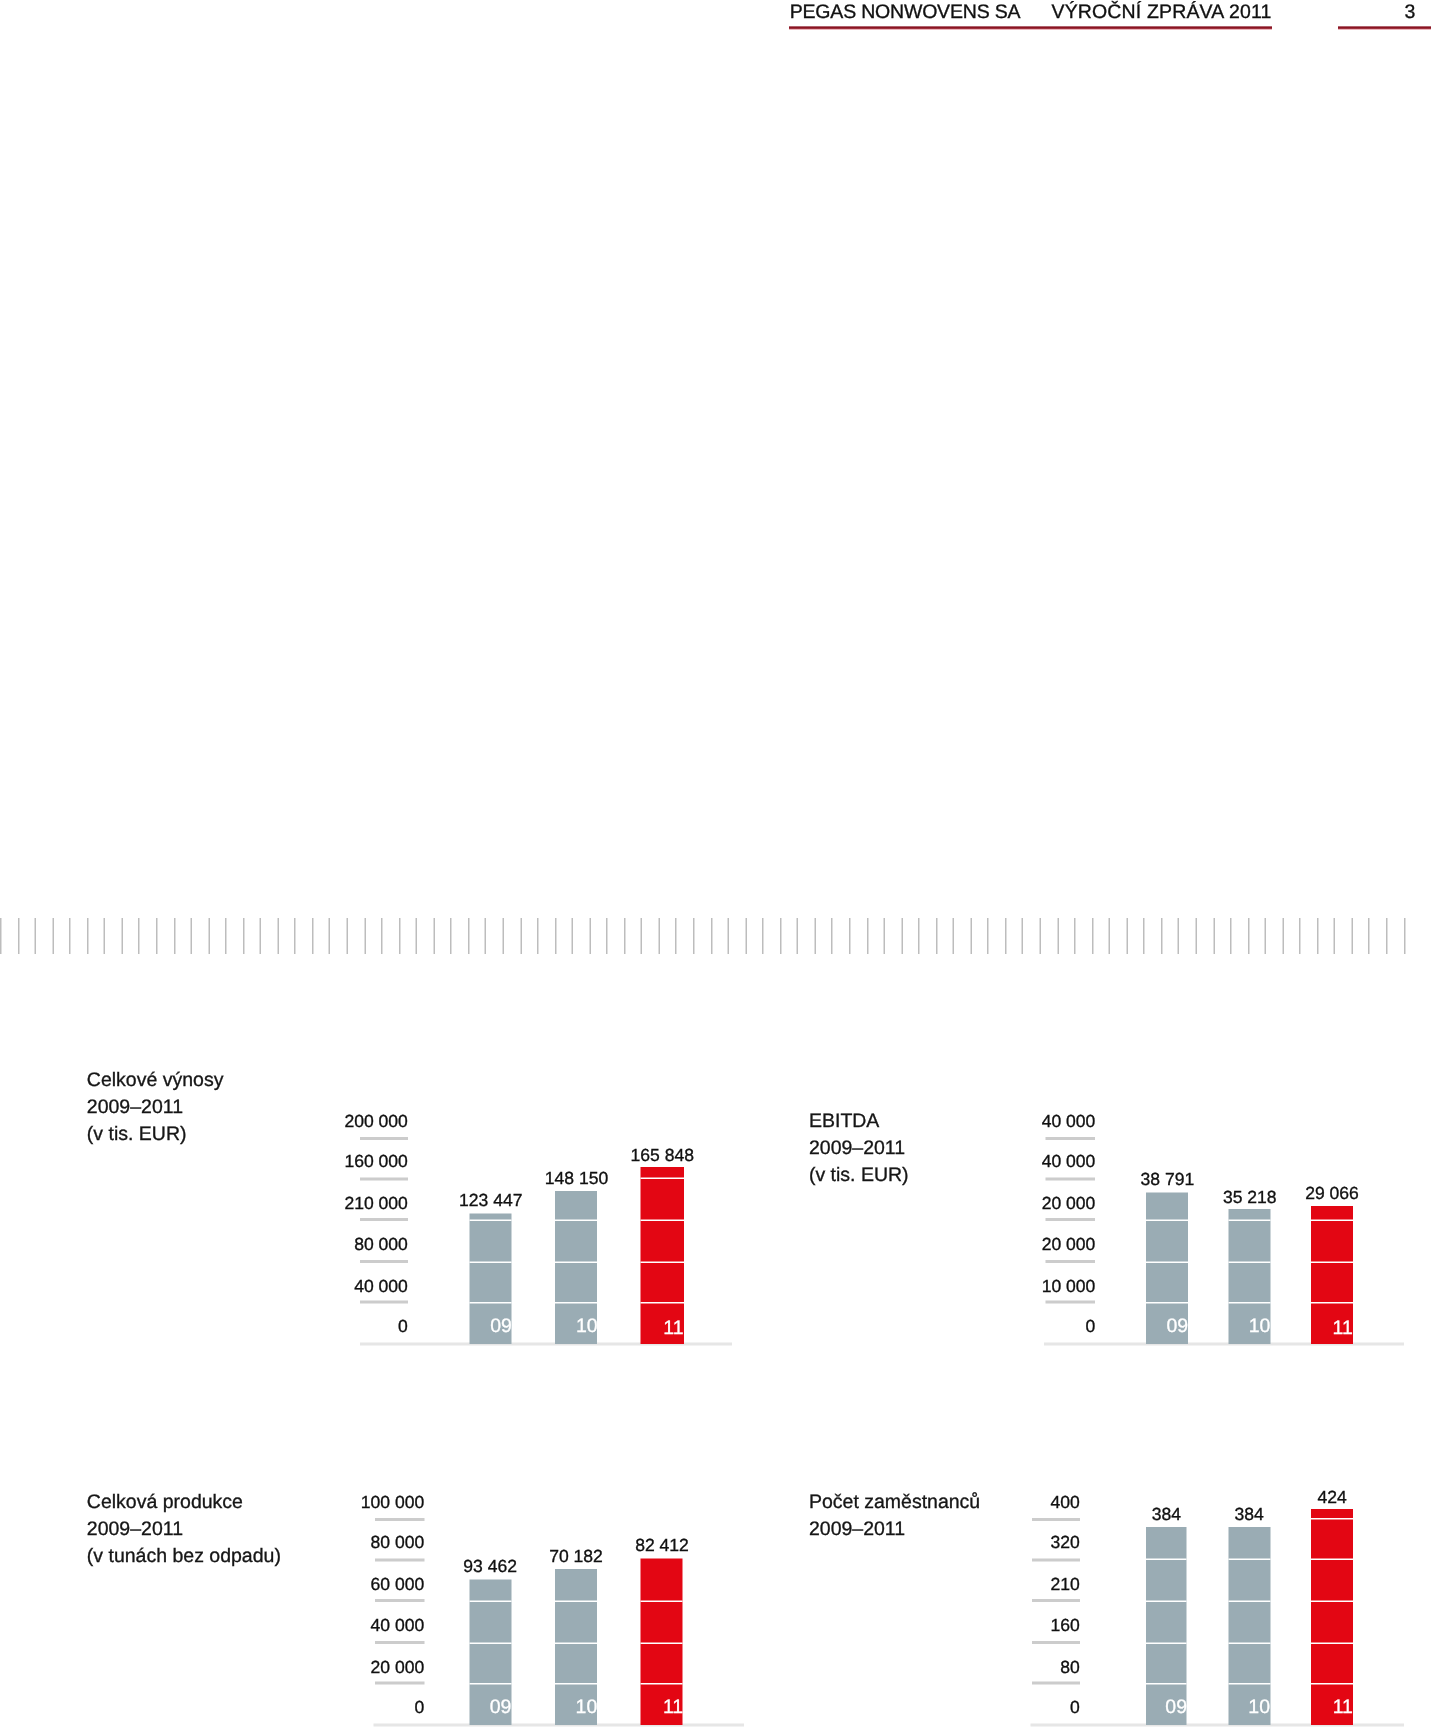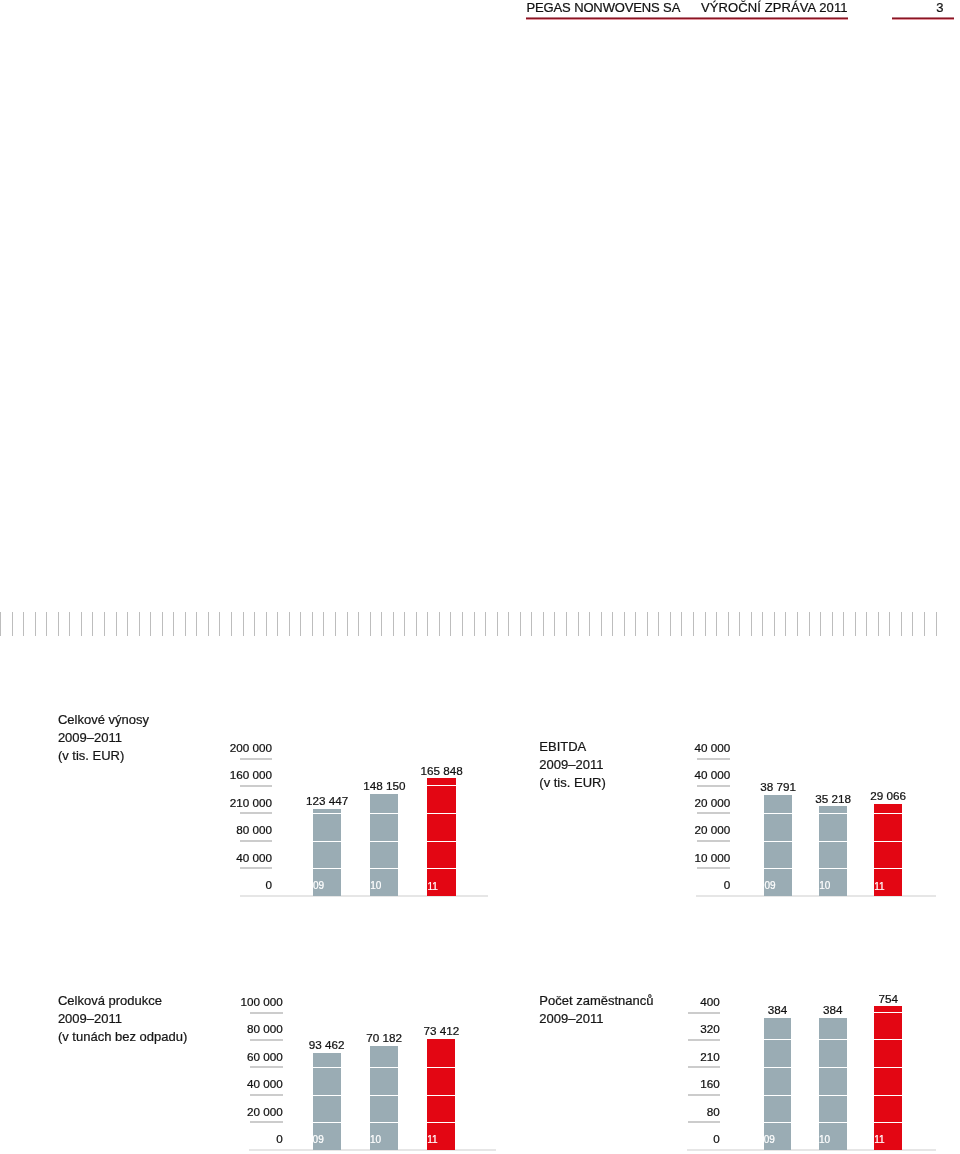--- a/index.html
+++ b/index.html
@@ -110,22 +110,22 @@
     left: 0;
     width: 100%;
     height: 1px;
     background: #ffffff;
   }
   .bar .yr {
     position: absolute;
     left: 0;
     bottom: 4.5px;
     width: 100%;
-    text-align: left;
-    font-size: 10px;
+    text-align: right;
+    font-size: 13px;
     color: #ffffff;
   }
   .bar-value {
     position: absolute;
     text-align: center;
     font-size: 11.7px;
     white-space: nowrap;
     color: #111111;
   }
 </style>
@@ -373,21 +373,21 @@
         <span class="gl" style="top:21.10px"></span>
         <span class="yr">10</span>
       </div>
       <div class="bar-value" style="left:343.9px;top:1031.4px;width:80.3px">70 182</div>
       <div class="bar" style="left:427.2px;top:1038.9px;width:28.3px;height:111.1px;background:#e30613">
         <span class="gl" style="top:83.10px"></span>
         <span class="gl" style="top:56.10px"></span>
         <span class="gl" style="top:28.10px"></span>
         <span class="yr">11</span>
       </div>
-      <div class="bar-value" style="left:401.2px;top:1024.4px;width:80.3px">73 412</div>
+      <div class="bar-value" style="left:401.2px;top:1024.4px;width:80.3px">82 412</div>
     </div>
     <div class="chart">
       <div class="chart-caption" style="left:539.3px;top:991.9000000000001px">
         <div>Počet zaměstnanců</div>
         <div>2009–2011</div>
       </div>
       <div class="axis-row" style="left:599.8px;top:999.0px;width:120px;height:14px">
         <span>400</span>
         <i class="tickline" style="width:31.8px;background:#cccccc"></i>
       </div>
@@ -428,15 +428,15 @@
       </div>
       <div class="bar-value" style="left:793.0px;top:1003.2px;width:79.7px">384</div>
       <div class="bar" style="left:874.3px;top:1006.3px;width:27.7px;height:143.7px;background:#e30613">
         <span class="gl" style="top:115.70px"></span>
         <span class="gl" style="top:88.70px"></span>
         <span class="gl" style="top:60.70px"></span>
         <span class="gl" style="top:32.70px"></span>
         <span class="gl" style="top:5.70px"></span>
         <span class="yr">11</span>
       </div>
-      <div class="bar-value" style="left:848.3px;top:991.8px;width:79.7px">754</div>
+      <div class="bar-value" style="left:848.3px;top:991.8px;width:79.7px">424</div>
     </div>
   </div>
 
 </body></html>

